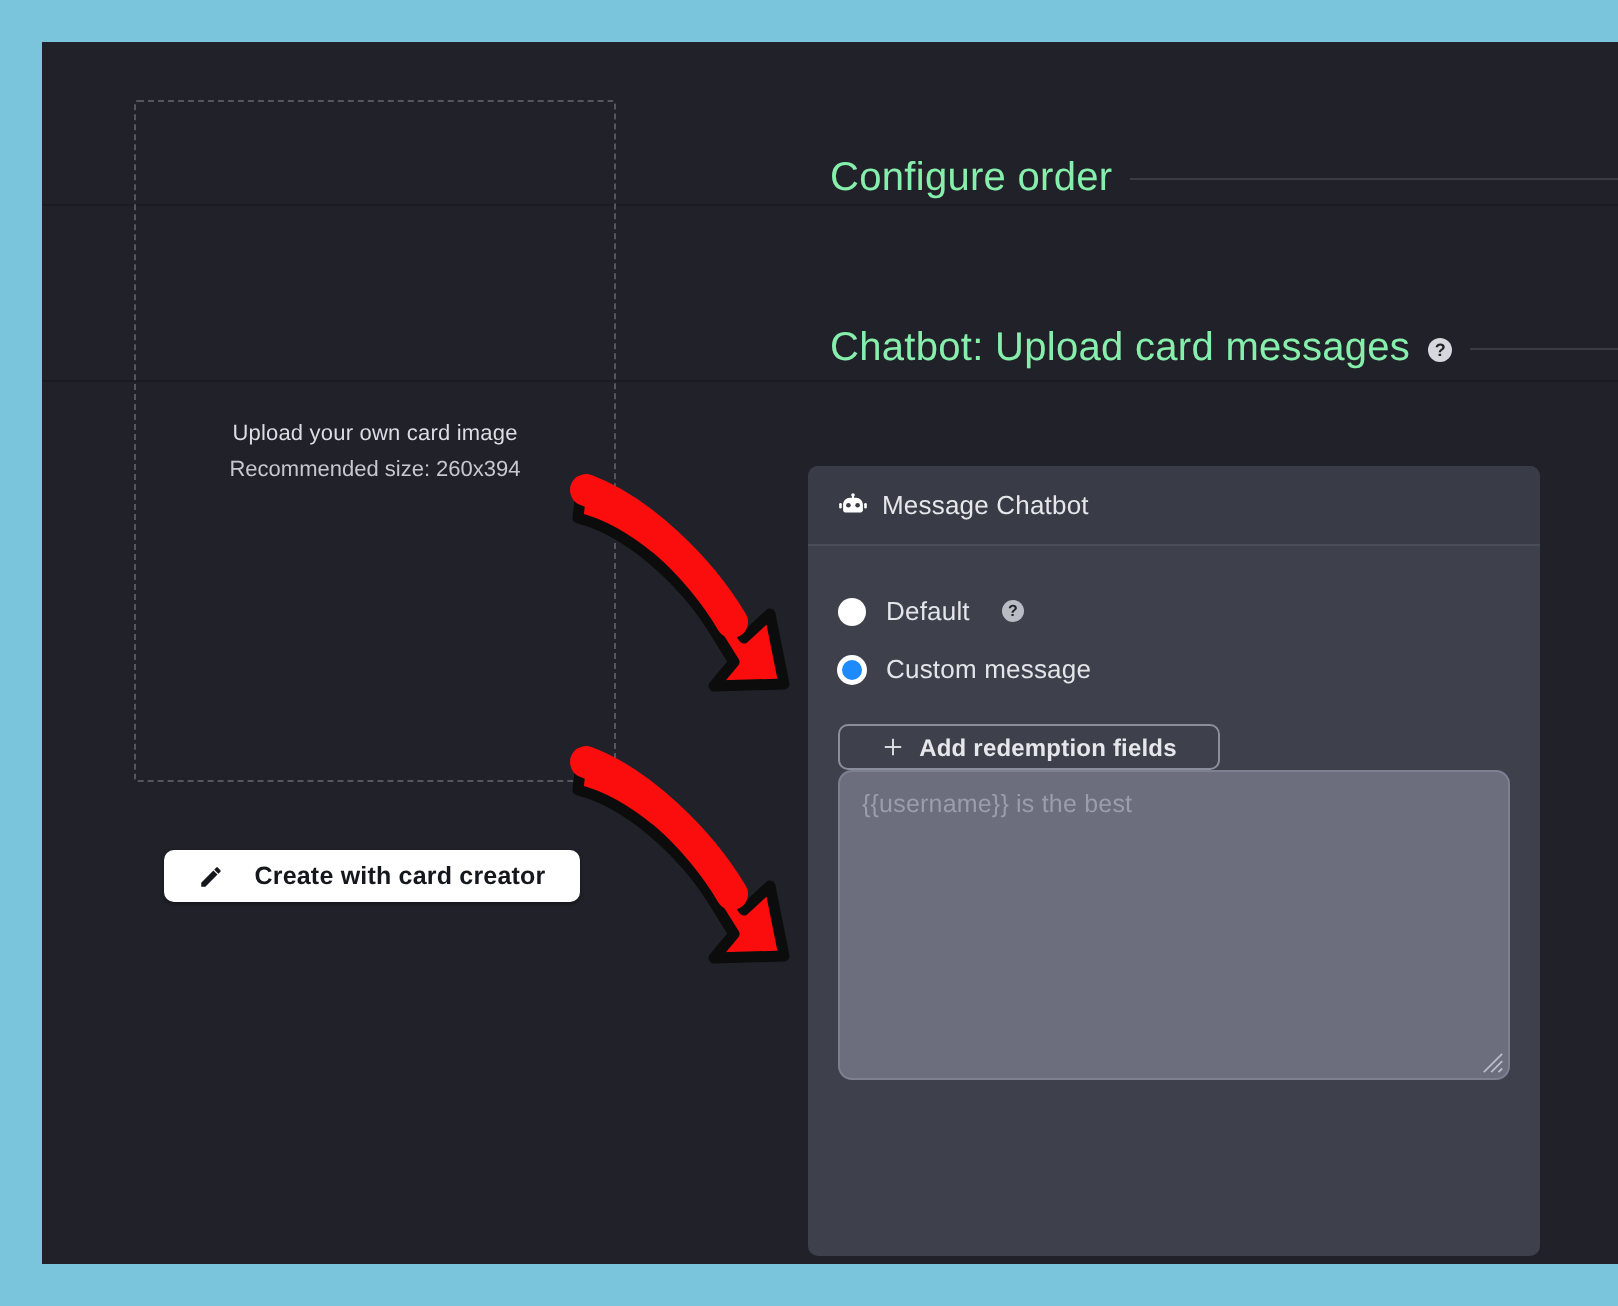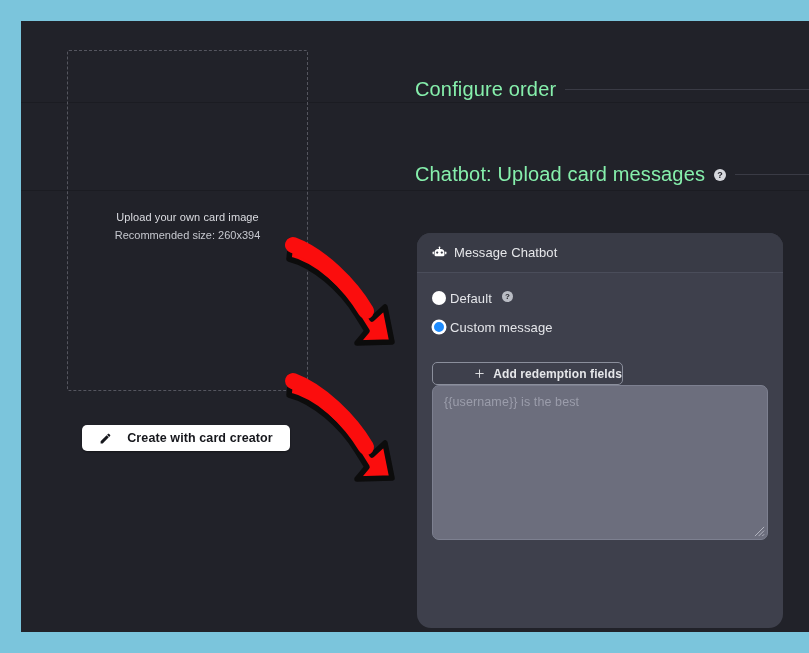--- a/index.html
+++ b/index.html
@@ -141,26 +141,26 @@
     position: absolute;
     left: 0;
     right: 0;
     height: 1px;
     background: #1b1c22;
   }
 
   
   #chatbot-panel {
     position: absolute;
-    left: 23px;
+    left: 10px;
     top: 212px;
     width: 366px;
     height: 395px;
     background: #3e404c;
-    border-radius: 14px;
+    border-radius: 5px;
     overflow: hidden;
   }
   #chatbot-panel-header {
     height: 40px;
     background: #393b46;
     border-bottom: 1px solid #4a4d5a;
     display: flex;
     align-items: center;
     gap: 7px;
     padding: 0 15px;
@@ -172,22 +172,22 @@
     letter-spacing: .1px;
   }
   .bot-icon { display: block; width: 15px; height: 13px; }
 
   #chatbot-panel-body {
     padding: 18px 15px 0 15px;
   }
 
   .radio-row {
     display: flex;
-    align-items: flex-start;
-    gap: 4px;
+    align-items: center;
+    gap: 10px;
     height: 29px;
   }
   .radio-mark {
     width: 14px;
     height: 14px;
     border-radius: 50%;
     background: #ffffff;
     flex: 0 0 auto;
     box-sizing: border-box;
   }
@@ -203,21 +203,21 @@
   }
 
   #add-redemption-fields-button {
     margin-top: 13px;
     width: 191px;
     height: 23px;
     border: 1px solid #8b8f9c;
     border-radius: 5px;
     display: flex;
     align-items: center;
-    justify-content: flex-end;
+    justify-content: center;
     gap: 8px;
     cursor: pointer;
     box-sizing: border-box;
   }
   #add-redemption-fields-button .btn-text {
     color: #e6e7ea;
     font-size: 12px;
     font-weight: bold;
     letter-spacing: .1px;
   }

